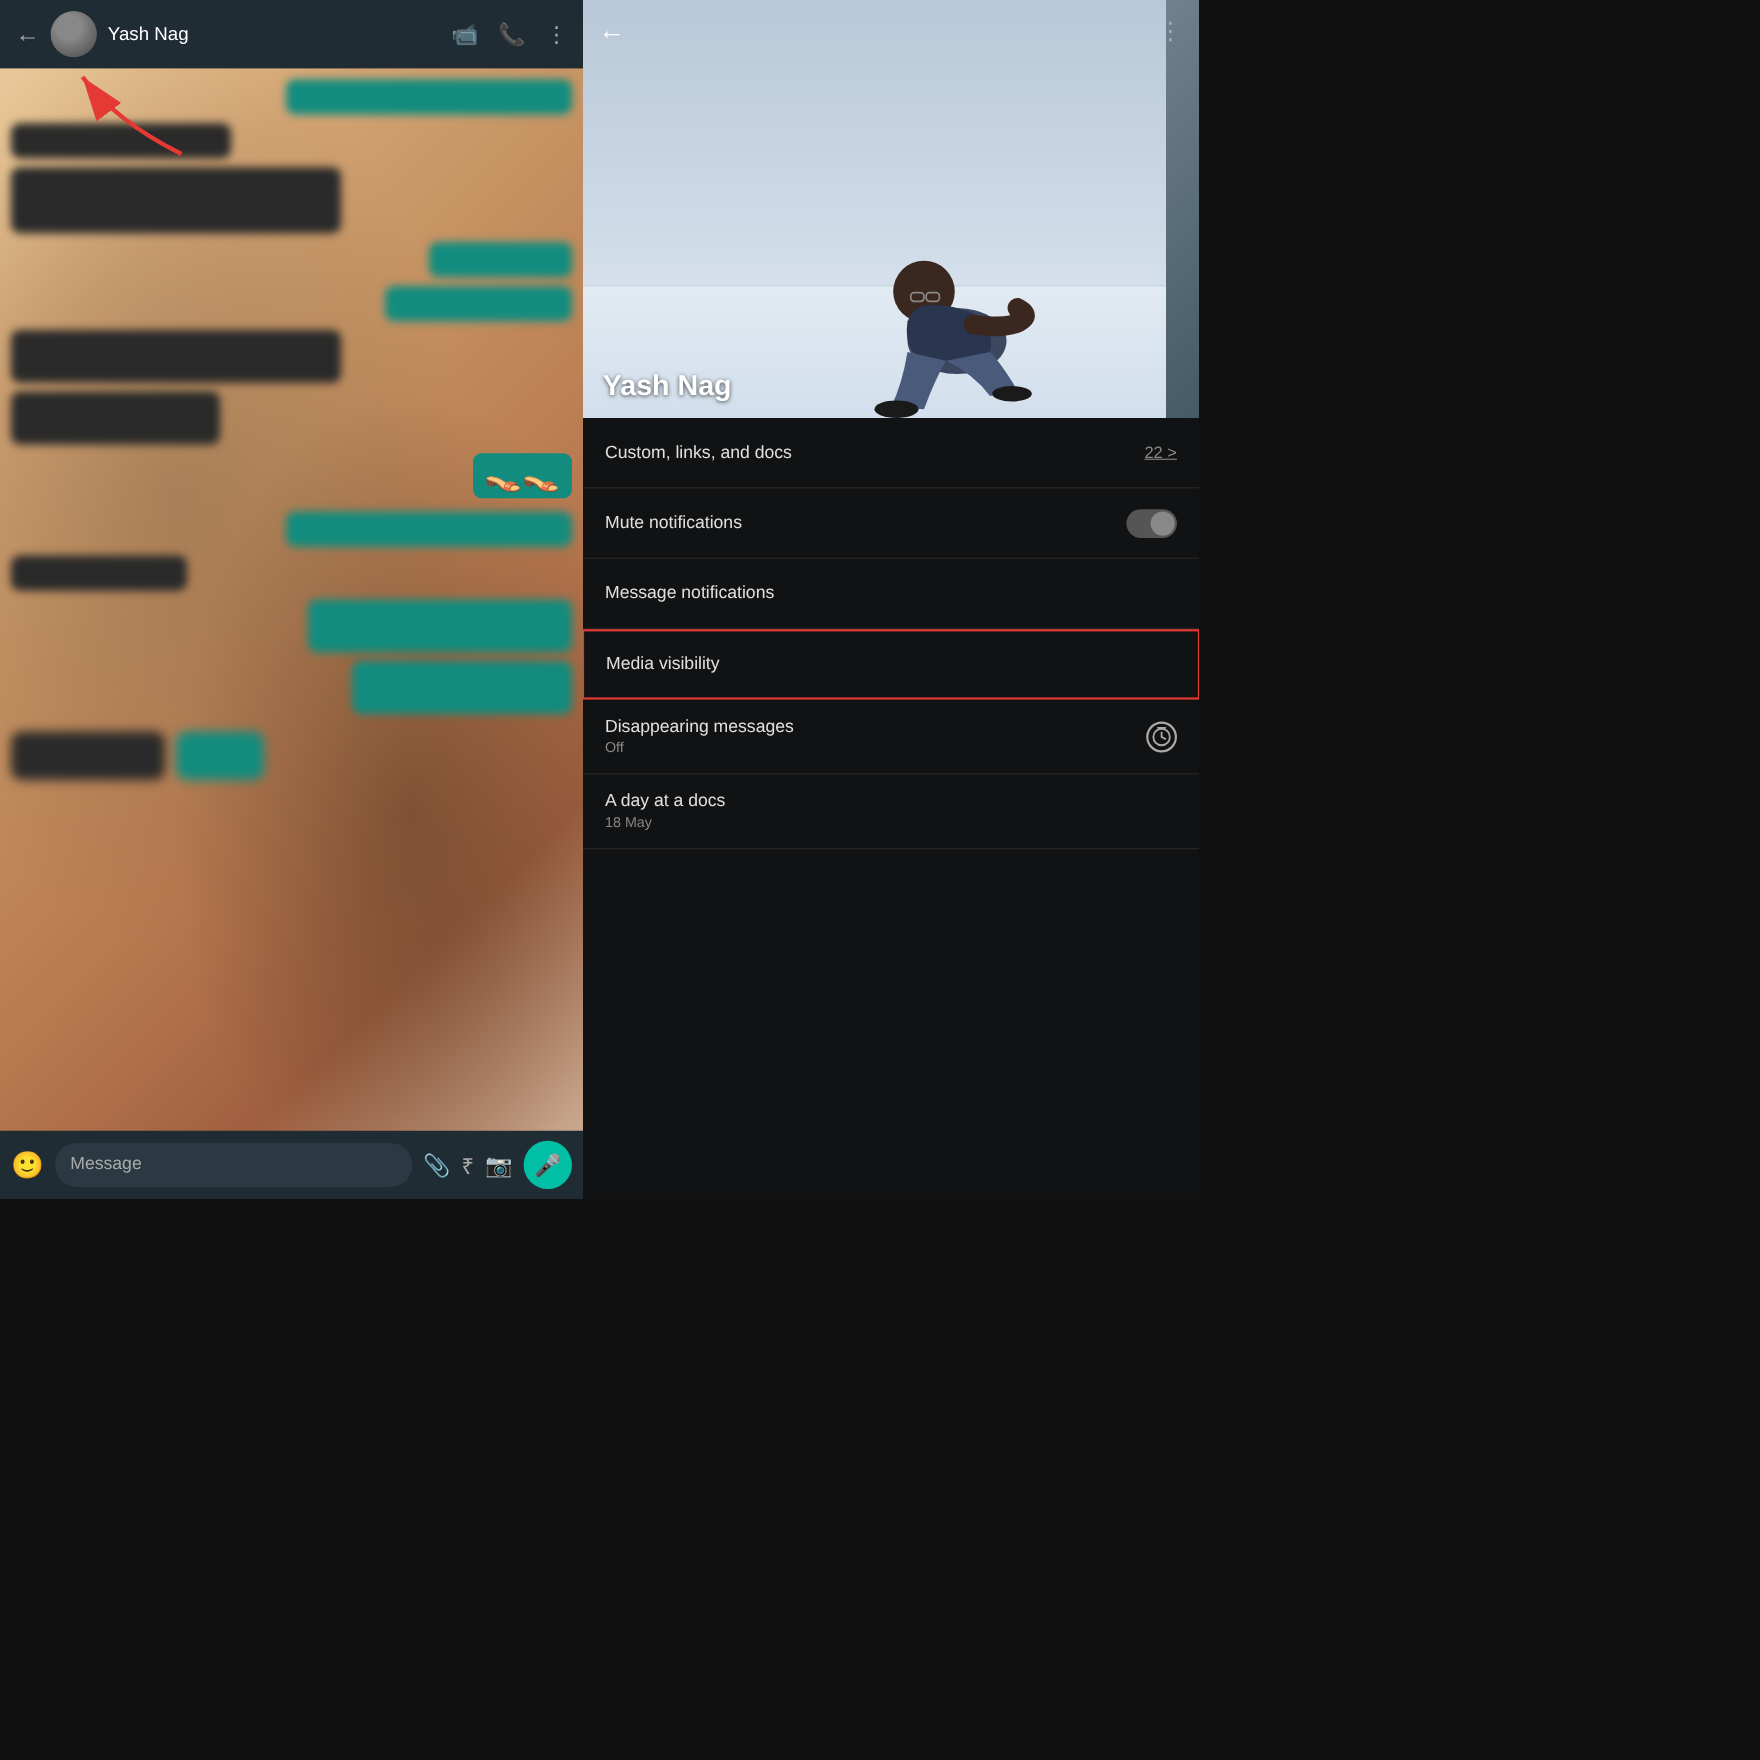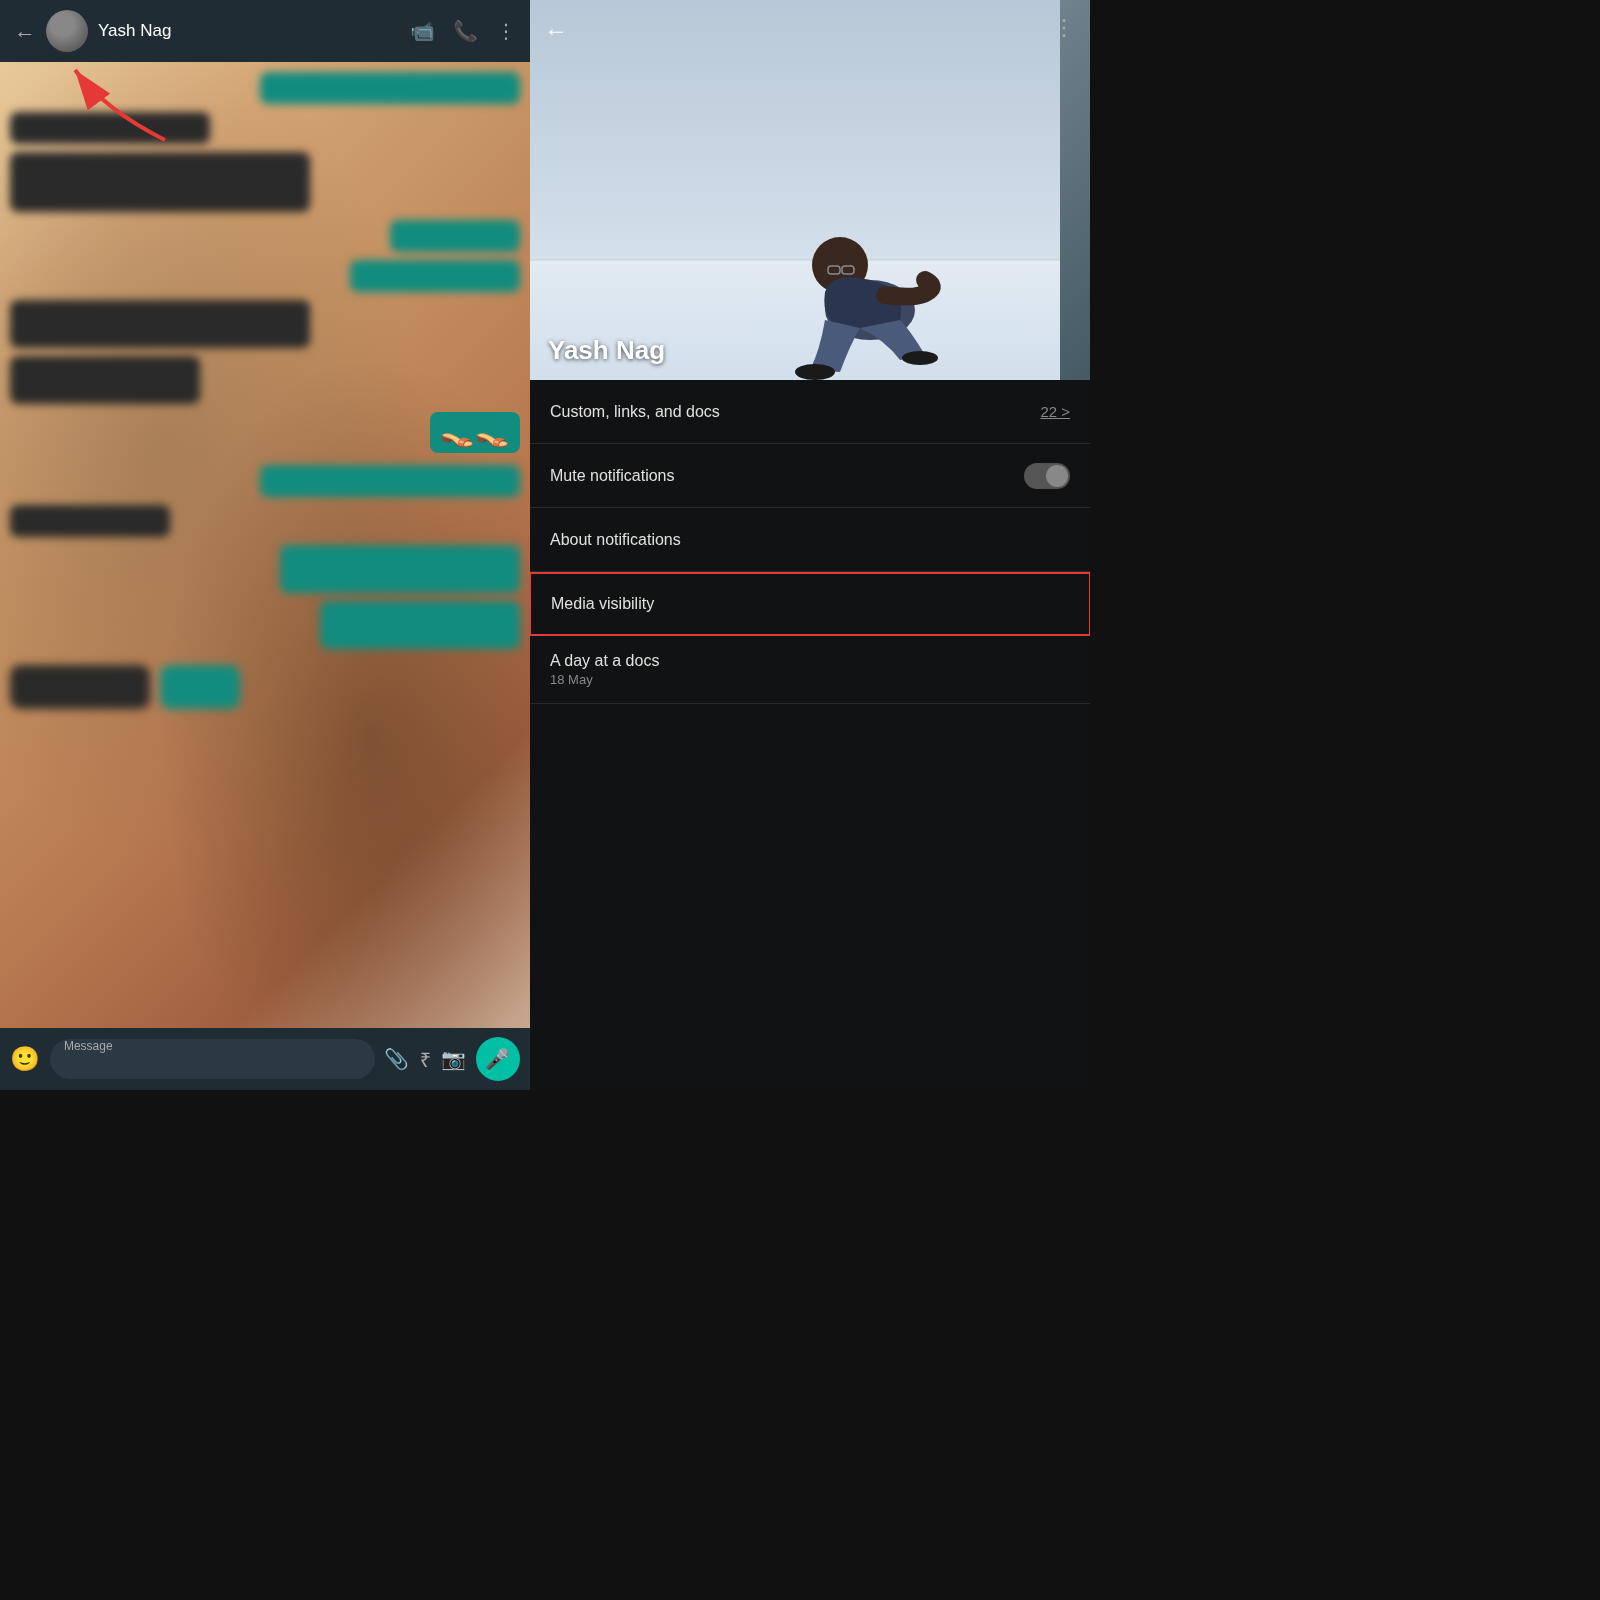--- a/index.html
+++ b/index.html
@@ -138,24 +138,24 @@
       font-size: 24px;
       cursor: pointer;
     }
 
     .msg-input-box {
       flex: 1;
       background: #2a3942;
       border-radius: 24px;
       height: 40px;
       display: flex;
-      align-items: flex-start;
+      align-items: center;
       padding: 0 14px;
       color: #aaa;
-      font-size: 12px;
+      font-size: 16px;
     }
 
     .attach-icon, .rupee-icon, .camera-icon {
       font-size: 20px;
       color: #aaa;
       cursor: pointer;
     }
 
     .mic-btn {
       width: 44px;
@@ -465,30 +465,45 @@
       </div>
       <div class="menu-item-right">
         <div class="toggle-switch">
           <div class="toggle-thumb"></div>
         </div>
       </div>
     </div>
 
     <div class="menu-item">
       <div class="menu-item-left">
-        <span class="menu-item-title">About notifications</span>
+        <span class="menu-item-title">Message notifications</span>
       </div>
     </div>
 
     <div class="menu-item menu-item-highlighted">
       <div class="menu-item-left">
         <span class="menu-item-title">Media visibility</span>
       </div>
     </div>
 
+    <div class="menu-item">
+      <div class="menu-item-left">
+        <span class="menu-item-title">Disappearing messages</span>
+        <span class="menu-item-subtitle">Off</span>
+      </div>
+      <div class="menu-item-right">
+        <div class="disappearing-icon">
+          <svg width="20" height="20" viewBox="0 0 24 24" fill="none">
+            <circle cx="12" cy="12" r="9" stroke="#aaa" stroke-width="2"></circle>
+            <path d="M12 7 L12 12 L16 14" stroke="#aaa" stroke-width="2" stroke-linecap="round"></path>
+            <path d="M8 2 L16 2" stroke="#aaa" stroke-width="2" stroke-linecap="round"></path>
+          </svg>
+        </div>
+      </div>
+    </div>
 
 
 
     <div class="menu-item">
       <div class="menu-item-left">
         <span class="menu-item-title">A day at a docs</span>
         <span class="menu-item-subtitle">18 May</span>
       </div>
     </div>
 

